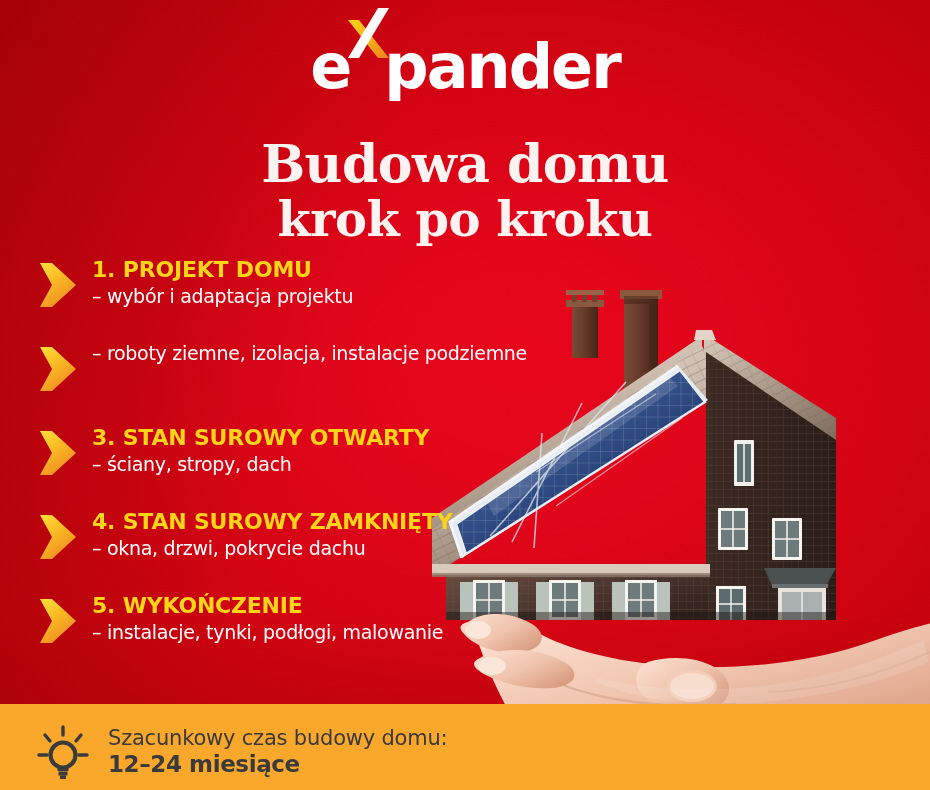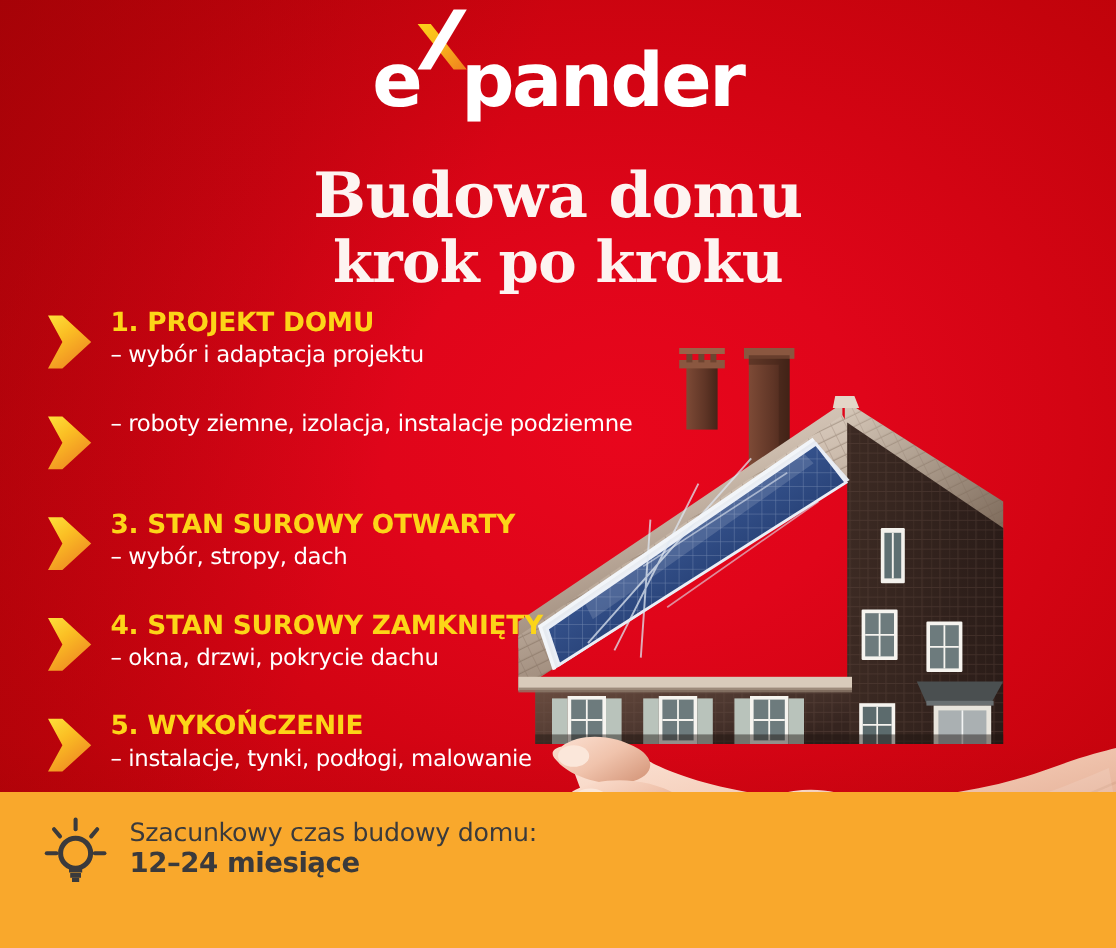--- a/index.html
+++ b/index.html
@@ -154,21 +154,21 @@
     z-index: 30;
   }
   .photo svg { display: block; width: 100%; height: 100%; }
 
   
   .footer {
     position: absolute;
     left: 0;
     bottom: 0;
     width: 930px;
-    height: 130px;
+    height: 86px;
     background: #f9a82c;
     z-index: 35;
   }
   .footer-inner {
     position: absolute;
     left: 36px;
     top: 18px;
     display: flex;
     align-items: center;
     gap: 18px;
@@ -463,21 +463,21 @@
         <defs>
             <linearGradient id="cg3" x1="0" y1="0" x2="0.6" y2="1">
           <stop offset="0%" stop-color="#fde03a"></stop>
               <stop offset="42%" stop-color="#fbbf24"></stop>
               <stop offset="100%" stop-color="#ef8b22"></stop>
         </linearGradient>
           </defs>
         <path d="M2 2 L14 2 L38 24 L14 46 L2 46 L14 24 Z" fill="url(#cg3)"></path>
       </svg>
       <div class="step-title">3. STAN SUROWY OTWARTY</div>
-      <div class="step-desc">– wybór, stropy, dach</div>
+      <div class="step-desc">– ściany, stropy, dach</div>
     </div>
 
     <div class="step">
       <svg class="chev" viewBox="0 0 40 48">
         <defs>
             <linearGradient id="cg4" x1="0" y1="0" x2="0.6" y2="1">
           <stop offset="0%" stop-color="#fde03a"></stop>
               <stop offset="42%" stop-color="#fbbf24"></stop>
               <stop offset="100%" stop-color="#ef8b22"></stop>
         </linearGradient>

